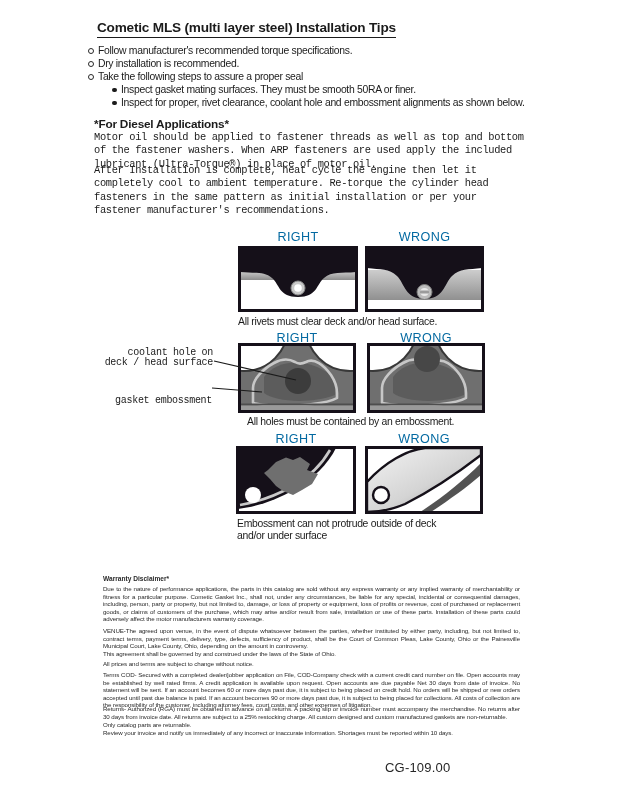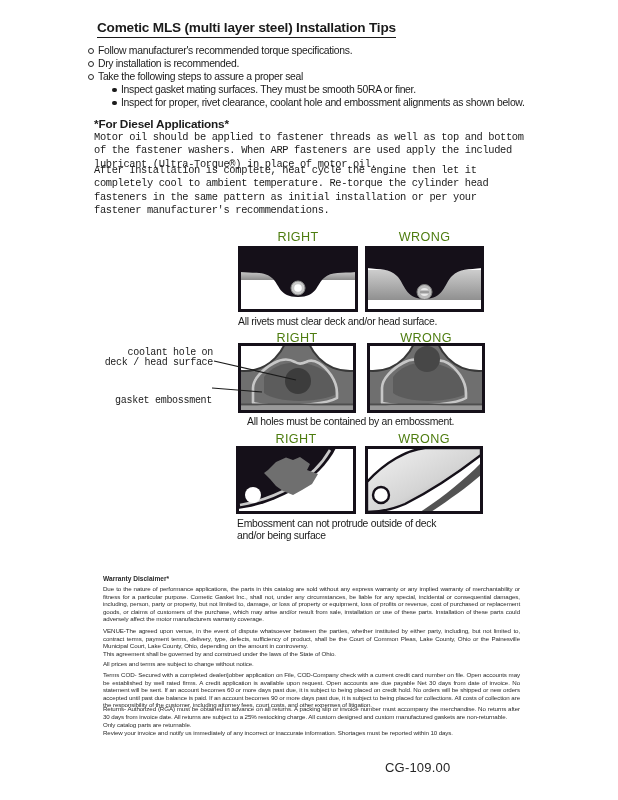--- a/index.html
+++ b/index.html
@@ -17,21 +17,21 @@
   .bullet::before{
     content:"";position:absolute;left:0;top:3px;width:4px;height:4px;border:1px solid #2a2a2a;border-radius:50%;
   }
   .sub-bullet{left:112px;font-size:10.4px;letter-spacing:-0.3px;white-space:nowrap;padding-left:9px;}
   .sub-bullet::before{
     content:"";position:absolute;left:0;top:3.5px;width:4.5px;height:4.5px;background:#1b1b1b;border-radius:50%;
   }
   .diesel-heading{left:94px;top:117px;font-size:11.8px;font-weight:bold;letter-spacing:-0.2px;}
   .body-para{left:94px;width:432px;font-size:10.4px;line-height:13.4px;letter-spacing:-0.35px;font-family:Liberation Mono, monospace;}
   
-  .rw-label{font-size:12.6px;letter-spacing:0.4px;text-align:center;color:#4d7c0f;}
+  .rw-label{font-size:12.6px;letter-spacing:0.4px;text-align:center;color:#0369a1;}
   .caption{font-size:10.4px;letter-spacing:-0.3px;white-space:nowrap;}
   .panel{display:block;}
   .ann-label{font-size:10px;letter-spacing:-0.3px;text-align:right;white-space:nowrap;color:#1b1b1b;font-family:Liberation Mono, monospace;}
   
   .warr{left:103px;width:417px;font-size:6.2px;line-height:7.6px;letter-spacing:-0.1px;
         text-align:justify;color:#2a2a2a;white-space:pre-line;}
   .warr-heading{left:103px;top:575px;font-size:6.6px;font-weight:bold;color:#2a2a2a;}
   .footer-code{left:385px;top:760px;font-size:13px;letter-spacing:0.2px;color:#262626;}
 </style>
 </head>
@@ -175,21 +175,21 @@
     <rect width="118" height="68" fill="#ffffff"></rect>
     <g clip-path="url(#r3clipB)">
       <path d="M2,36 C20,16 42,4 60,2 L116,2 L116,9 C94,26 64,46 40,58 C26,64 12,66 2,66 Z" fill="url(#g3)" stroke="#151019" stroke-width="2.4"></path>
       <path d="M52,68 C76,53 98,35 116,17 L116,29 C100,43 78,58 63,68 Z" fill="#535353"></path>
       <circle cx="16" cy="49" r="8" fill="#ffffff" stroke="#151019" stroke-width="2.4"></circle>
     </g>
     <rect x="1.5" y="1.5" width="115" height="65" fill="none" stroke="#151019" stroke-width="3"></rect>
   </svg>
 
   <div class="abs caption" style="left:237px;top:518px;">Embossment can not protrude outside of deck</div>
-  <div class="abs caption" style="left:237px;top:529.5px;">and/or being surface</div>
+  <div class="abs caption" style="left:237px;top:529.5px;">and/or under surface</div>
 
   <div class="abs warr-heading">Warranty Disclaimer*</div>
   <div class="abs warr" style="top:585px;">Due to the nature of performance applications, the parts in this catalog are sold without any express warranty or any implied warranty of merchantability or fitness for a particular purpose.  Cometic Gasket Inc., shall not, under any circumstances, be liable for any special, incidental or consequential damages, including, person, party or property, but not limited to, damage, or loss of property or equipment, loss of profits or revenue, cost of purchased or replacement goods, or claims of customers of the purchase, which may arise and/or result from sale, installation or use of these parts.  Installation of these parts could adversely affect the motor manufacturers warranty coverage.</div>
   <div class="abs warr" style="top:627px;">VENUE-The agreed upon venue, in the event of dispute whatsoever between the parties, whether instituted by either party, including, but not limited to, contract terms, payment terms, delivery, type, defects, sufficiency of product, shall be the Court of Common Pleas, Lake County, Ohio or the Painesville Municipal Court, Lake County, Ohio, depending on the amount in controversy.
 This agreement shall be governed by and construed under the laws of the State of Ohio.</div>
   <div class="abs warr" style="top:660px;">All prices and terms are subject to change without notice.</div>
   <div class="abs warr" style="top:671px;">Terms COD- Secured with a completed dealer/jobber application on File, COD-Company check with a current credit card number on file.  Open accounts may be established by well rated firms.  A credit application is available upon request.  Open accounts are due payable Net 30 days from date of invoice.  No statement will be sent.  If an account becomes 60 or more days past due, it is subject to being placed on credit hold.  No orders will be shipped or new orders accepted until past due balance is paid.  If an account becomes 90 or more days past due, it is subject to being placed for collections.  All costs of collection are the responsibility of the customer, including attorney fees, court costs, and other expenses of litigation.</div>
   <div class="abs warr" style="top:705px;">Returns- Authorized (RGA) must be obtained in advance on all returns.  A packing slip or invoice number must accompany the merchandise.  No returns after 30 days from invoice date.  All returns are subject to a 25% restocking charge.  All custom designed and custom manufactured gaskets are non-returnable.</div>
   <div class="abs warr" style="top:721px;">Only catalog parts are returnable.
 Review your invoice and notify us immediately of any incorrect or inaccurate information.  Shortages must be reported within 10 days.</div>

